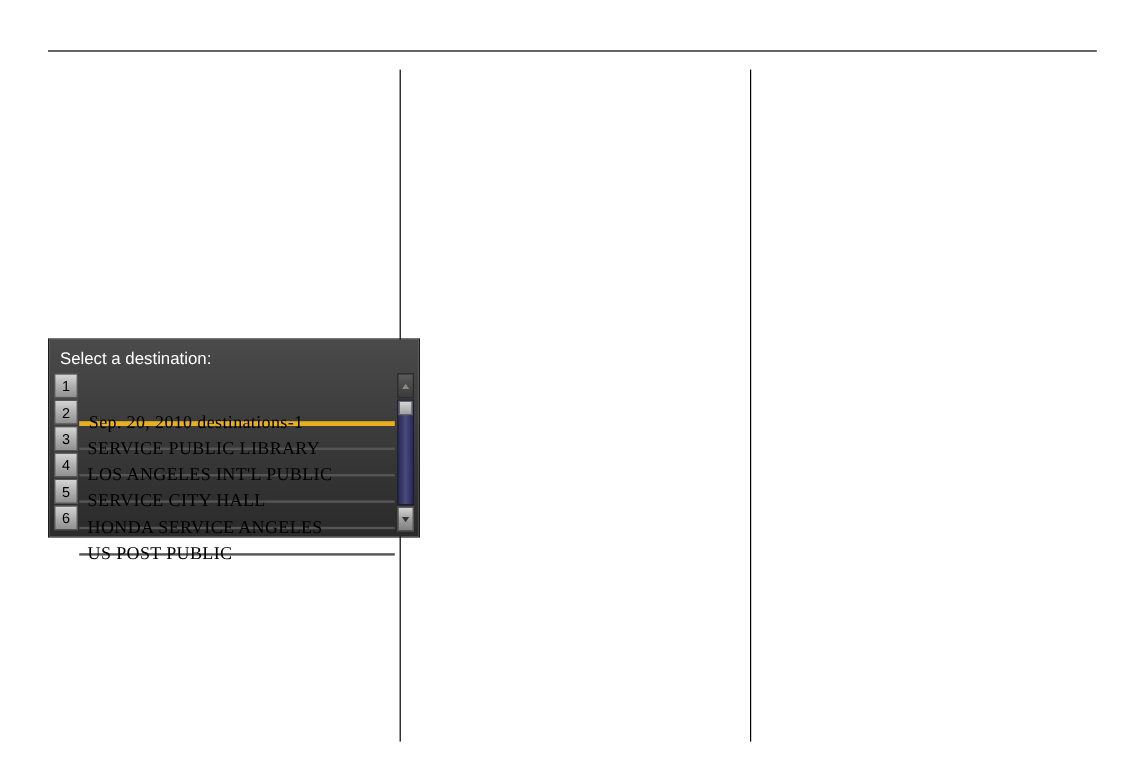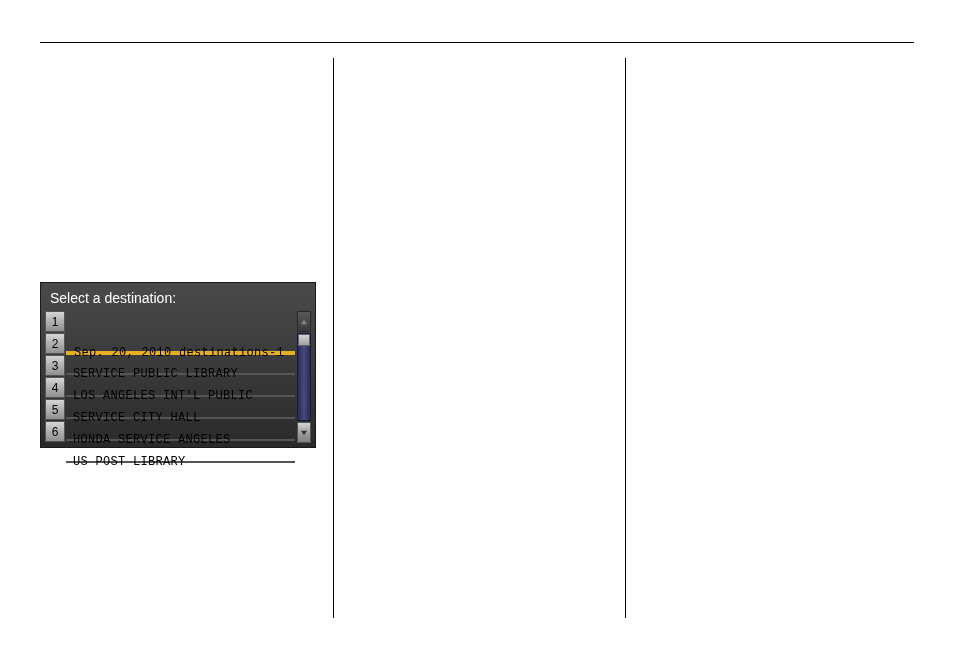--- a/index.html
+++ b/index.html
@@ -40,21 +40,21 @@
       left: 625px;
       width: 1px;
       height: 560px;
       background: #000;
     }
     
     .nav-panel {
       position: absolute;
       top: 282px;
       left: 40px;
-      width: 276px;
+      width: 310px;
       background: linear-gradient(180deg, #4a4a4a 0%, #2a2a2a 100%);
       border: 1px solid #1a1a1a;
       padding: 4px;
     }
     
     .panel-title {
       color: #ffffff;
       font-size: 14px;
       padding: 3px 5px 5px 5px;
       font-weight: normal;
@@ -88,24 +88,24 @@
       margin-right: 1px;
     }
     
     .row-item {
       flex: 1;
       background: linear-gradient(180deg, #e8e8e8 0%, #c5c5c5 45%, #a5a5a5 55%, #888888 100%);
       color: #000;
       display: flex;
       align-items: center;
       padding-left: 6px;
-      font-size: 12px;
+      font-size: 15px;
       letter-spacing: 0.3px;
       border: 1px solid #555;
-      font-family: Liberation Mono, monospace;
+      font-family: Liberation Serif, serif;
       margin-top: 40px;
     }
     
     .row-item.selected {
       border: 2px solid #e8b020;
       box-shadow: inset 0 0 2px rgba(232, 176, 32, 0.5);
     }
     
     .scrollbar {
       width: 14px;
@@ -185,21 +185,21 @@
       <div class="list-row">
         <div class="row-number">4</div>
         <div class="row-item">SERVICE CITY HALL</div>
       </div>
       <div class="list-row">
         <div class="row-number">5</div>
         <div class="row-item">HONDA SERVICE ANGELES</div>
       </div>
       <div class="list-row">
         <div class="row-number">6</div>
-        <div class="row-item">US POST LIBRARY</div>
+        <div class="row-item">US POST PUBLIC</div>
       </div>
     </div>
     <div class="scrollbar">
       <div class="scroll-up">
         <svg viewBox="0 0 10 8">
             <polygon points="5,1 9,7 1,7" fill="#888"></polygon>
           </svg>
       </div>
       <div class="scroll-track">
         <div class="scroll-thumb"></div>

